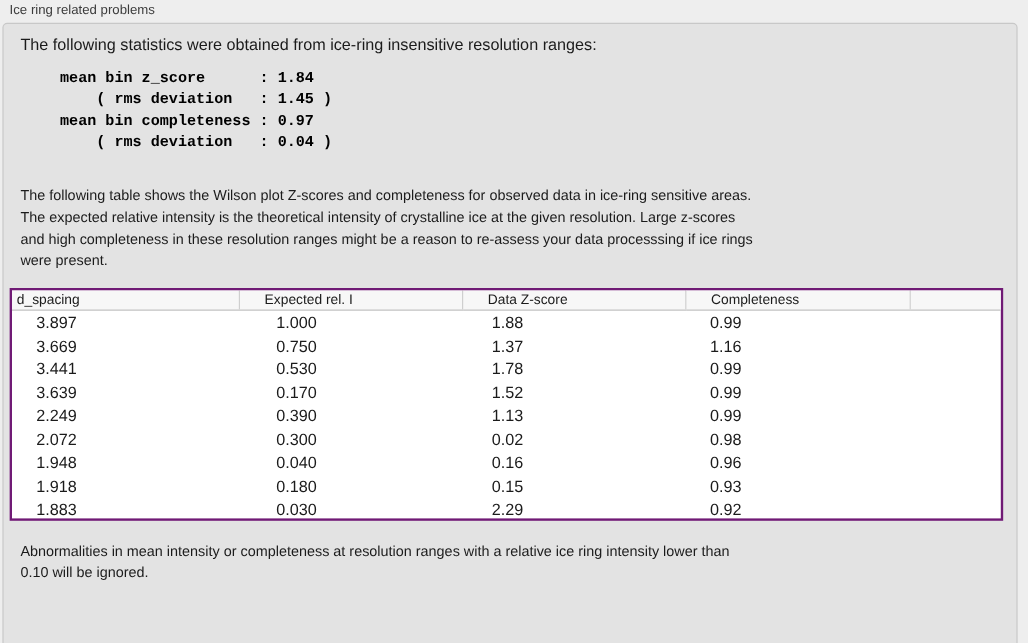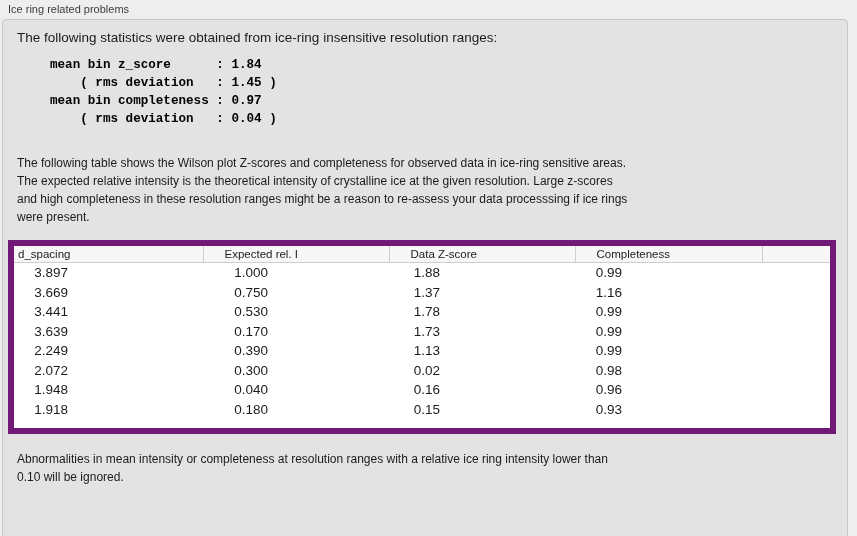--- a/index.html
+++ b/index.html
@@ -62,21 +62,21 @@
   .note-1 { top: 430px; }
   .note-2 { top: 474px; }
   .tablewrap {
     position: absolute;
     left: 5px;
     top: 220px;
     width: 828px;
     height: 194px;
     box-sizing: border-box;
     background: #ffffff;
-    border: 6px solid #701a75;
+    border: 2px solid #701a75;
     overflow: hidden;
   }
   table.data {
     border-collapse: collapse;
     width: 100%;
     table-layout: fixed;
   }
   table.data th {
     background: #f7f7f7;
     border-bottom: 1px solid #cfcfcf;
@@ -160,21 +160,21 @@
           <tr>
             <td class="c0"><span class="num">3.441</span></td>
             <td class="c1"><span class="num">0.530</span></td>
             <td class="c2"><span class="num">1.78</span></td>
             <td class="c3"><span class="num">0.99</span></td>
             <td class="c4"></td>
           </tr>
           <tr>
             <td class="c0"><span class="num">3.639</span></td>
             <td class="c1"><span class="num">0.170</span></td>
-            <td class="c2"><span class="num">1.73</span></td>
+            <td class="c2"><span class="num">1.52</span></td>
             <td class="c3"><span class="num">0.99</span></td>
             <td class="c4"></td>
           </tr>
           <tr>
             <td class="c0"><span class="num">2.249</span></td>
             <td class="c1"><span class="num">0.390</span></td>
             <td class="c2"><span class="num">1.13</span></td>
             <td class="c3"><span class="num">0.99</span></td>
             <td class="c4"></td>
           </tr>
@@ -192,20 +192,27 @@
             <td class="c3"><span class="num">0.96</span></td>
             <td class="c4"></td>
           </tr>
           <tr>
             <td class="c0"><span class="num">1.918</span></td>
             <td class="c1"><span class="num">0.180</span></td>
             <td class="c2"><span class="num">0.15</span></td>
             <td class="c3"><span class="num">0.93</span></td>
             <td class="c4"></td>
           </tr>
+          <tr>
+            <td class="c0"><span class="num">1.883</span></td>
+            <td class="c1"><span class="num">0.030</span></td>
+            <td class="c2"><span class="num">2.29</span></td>
+            <td class="c3"><span class="num">0.92</span></td>
+            <td class="c4"></td>
+          </tr>
         </tbody>
     </table>
   </div>
 
   <p class="note note-1">Abnormalities in mean intensity or completeness at resolution ranges with a relative ice ring intensity lower than
 0.10 will be ignored.</p>
 
 
 </div>
 

